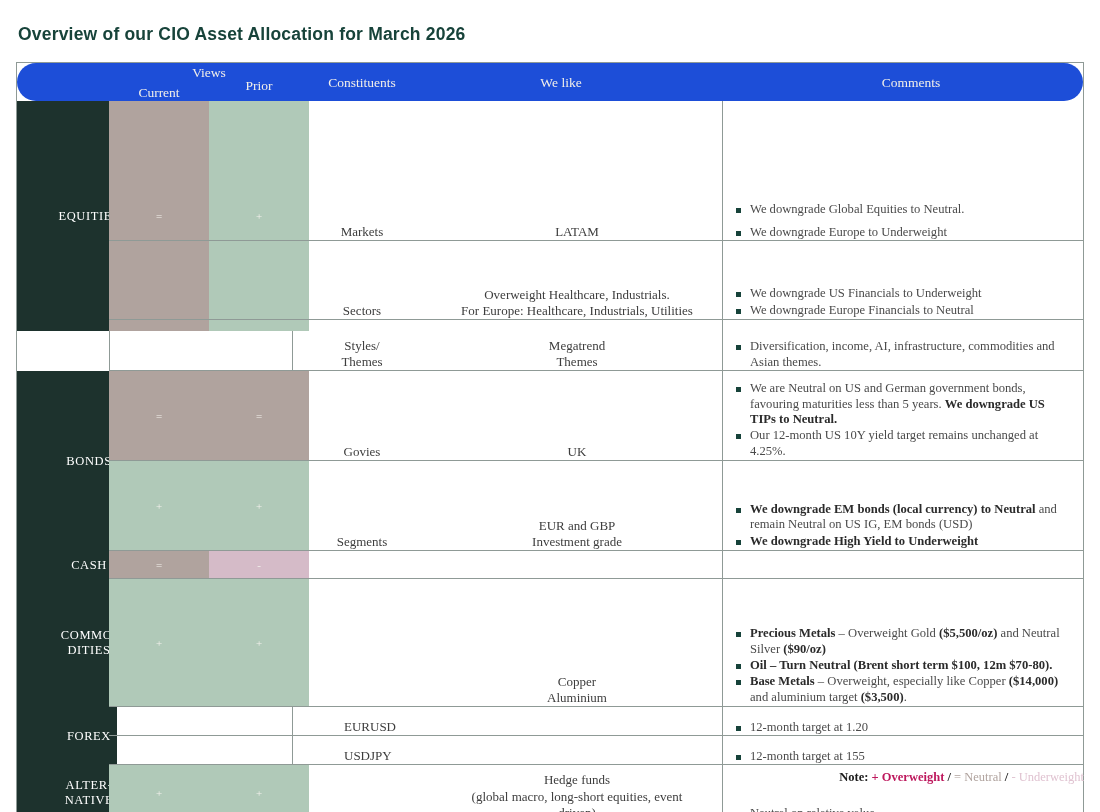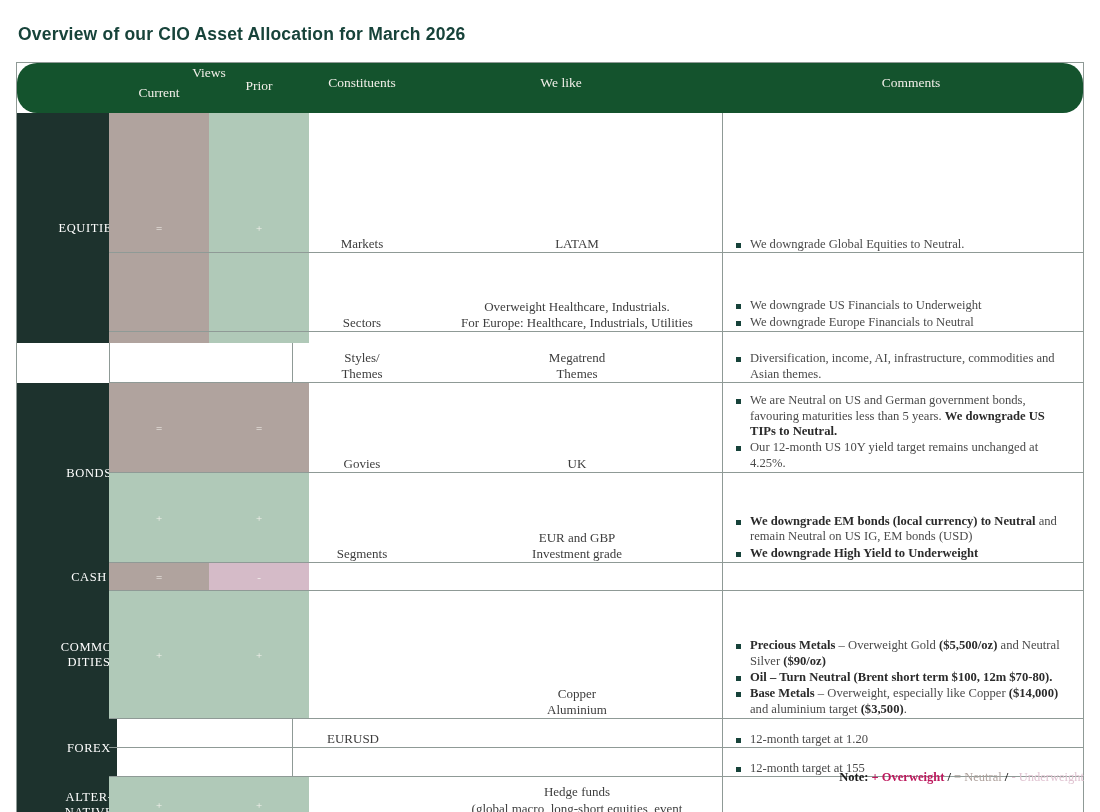--- a/index.html
+++ b/index.html
@@ -33,22 +33,22 @@
     position: absolute;
     left: 16px; top: 62px;
     width: 1068px;
     border: 1px solid #8f9a96;
     background: #ffffff;
   }
 
   
   #thead {
     position: relative;
-    height: 50px;
-    background: #14532d;
+    height: 38px;
+    background: #1d4ed8;
     border-radius: 20px;
   }
   .th {
     position: absolute;
     color: #f2efe9;
     font-size: 13.5px;
     text-align: center;
     white-space: nowrap;
   }
   #th-views    { left: 92px;  top: 2px;  width: 200px; }
@@ -117,21 +117,21 @@
     align-items: center; text-align: center;
     font-size: 13px; color: #3d3d3d; line-height: 1.25;
   }
   .cell-comm {
     left: 613px; right: 6px;
     align-items: flex-start;
     padding-left: 14px; padding-right: 8px;
     font-size: 12.6px; color: #4a4a4a; line-height: 1.22;
   }
   .cell-const.align-left {
-    align-items: flex-start; text-align: left; padding-left: 35px;
+    align-items: flex-start; text-align: left; padding-left: 52px;
   }
 
   
   .vline {
     position: absolute;
     width: 1px;
     background: #8f9a96;
   }
 
   
@@ -196,20 +196,21 @@
       </div>
       <div class="view-cell v-current v-neutral" style="top:0; height:230px;">=</div>
       <div class="view-cell v-prior v-over" style="top:0; height:230px;">+</div>
 
       <div class="row" style="top:0; height:140px;">
         <div class="cell-const">Markets</div>
         <div class="cell-like">LATAM</div>
         <div class="cell-comm">
           <ul class="bullets">
             <li>We downgrade Global Equities to Neutral.</li>
+            <li>We downgrade Europe to Underweight</li>
           </ul>
         </div>
       </div>
 
       <div class="row" style="top:140px; height:79px;">
         <div class="cell-const">Sectors</div>
         <div class="cell-like">
           <span>Overweight Healthcare, Industrials.</span>
           <span>For Europe: Healthcare, Industrials, Utilities</span>
         </div>
@@ -312,20 +313,21 @@
       <div class="row" style="top:606px; height:29px;">
         <div class="cell-const align-left">EURUSD</div>
         <div class="cell-like"></div>
         <div class="cell-comm">
           <ul class="bullets">
             <li>12-month target at 1.20</li>
           </ul>
         </div>
       </div>
       <div class="row" style="top:635px; height:29px;">
+        <div class="cell-const align-left">USDJPY</div>
         <div class="cell-like"></div>
         <div class="cell-comm">
           <ul class="bullets">
             <li>12-month target at 155</li>
           </ul>
         </div>
       </div>
 
     </div>
 

